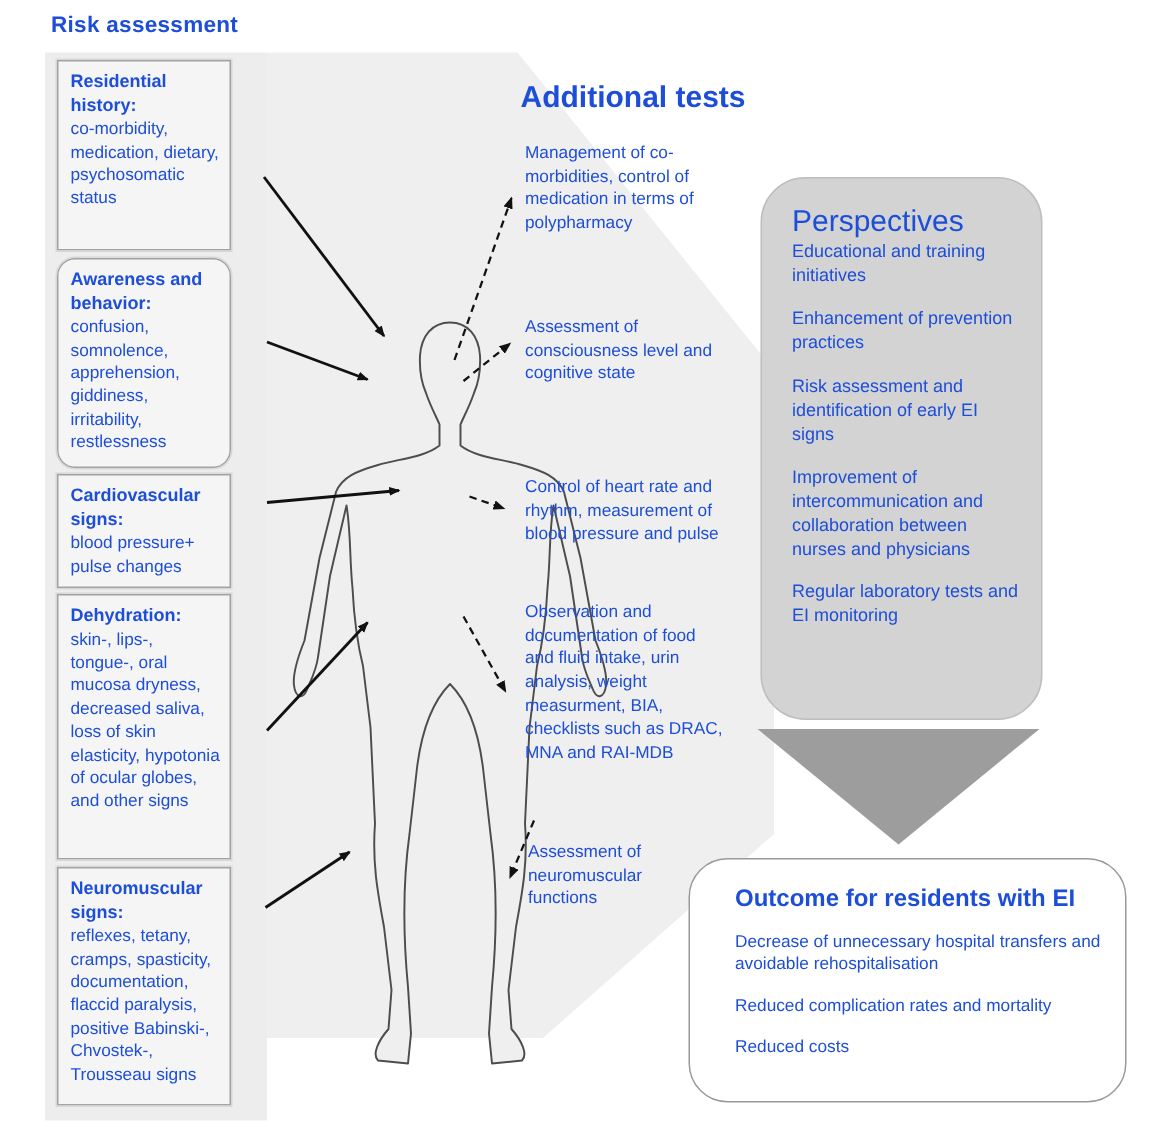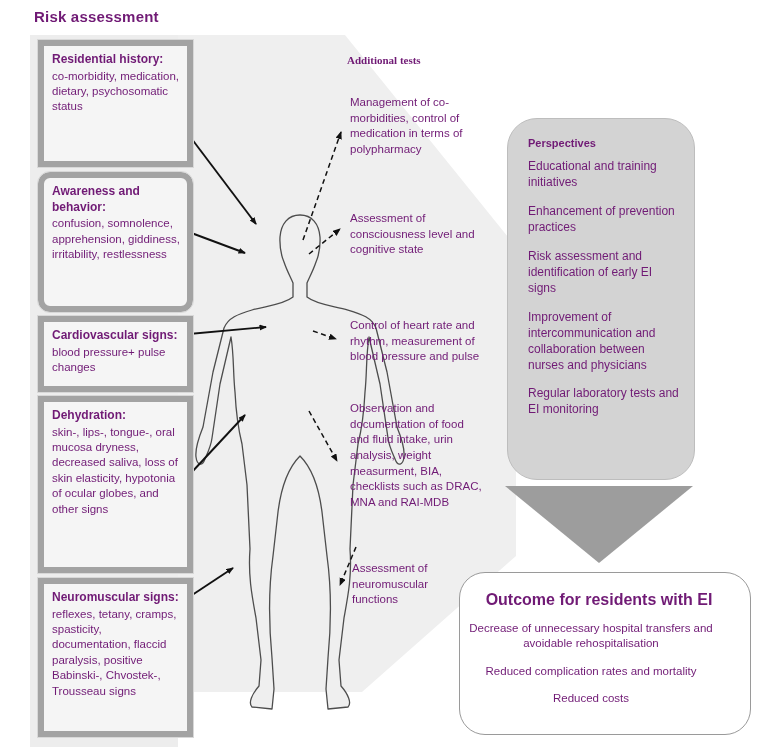--- a/index.html
+++ b/index.html
@@ -1,42 +1,42 @@
 <!DOCTYPE html>
 <html><head>
 <meta charset="utf-8">
 <style>
   html,body{margin:0;padding:0;background:#fff;}
   #canvas{
     position:relative;width:768px;height:748px;background:#ffffff;
-    font-family:"Liberation Sans", sans-serif;color:#701a75;overflow:hidden;
+    font-family:"Liberation Sans", sans-serif;color:#1d4ed8;overflow:hidden;
   }
   #bg-svg{position:absolute;left:0;top:0;z-index:0;}
   .abs{position:absolute;z-index:2;}
   .page-title{font-size:15px;font-weight:bold;letter-spacing:.2px;}
   .risk-box{
-    position:absolute;left:38px;width:155px;box-sizing:border-box;
-    background:#f5f5f5;border:6px solid #a3a3a3;outline:1px solid #d8d8d8;
+    position:absolute;left:38px;width:116px;box-sizing:border-box;
+    background:#f5f5f5;border:1px solid #a3a3a3;outline:1px solid #d8d8d8;
     padding:6px 6px 4px 8px;z-index:2;
   }
   .risk-box .bx-title{font-size:12px;font-weight:bold;line-height:1.3;}
   .risk-box .bx-body{font-size:11.5px;line-height:1.34;margin-top:1px;}
-  .mid-head{font-size:11px;font-weight:bold;font-family:Liberation Serif, serif;}
+  .mid-head{font-size:20px;font-weight:bold;}
   .mid-item{font-size:11.5px;line-height:1.36;width:132px;}
   .persp{
     position:absolute;left:507px;top:118px;width:188px;height:362px;box-sizing:border-box;
     background:#d3d3d3;border:1px solid #bdbdbd;border-radius:30px;
     padding:18px 16px 0 20px;z-index:2;
   }
-  .persp .p-head{font-size:11px;font-weight:bold;margin-bottom:10px;}
+  .persp .p-head{font-size:20px;font-weight:normal;}
   .persp .p-item{font-size:12px;line-height:1.33;margin-bottom:13px;width:152px;}
   .outcome{
     position:absolute;left:459px;top:572px;width:292px;height:163px;box-sizing:border-box;
     background:#ffffff;border:1.5px solid #9a9a9a;border-radius:26px;
-    padding:18px 18px 0 6px;z-index:2;text-align:center;
+    padding:18px 18px 0 30px;z-index:2;
   }
   .outcome .o-head{font-size:16px;font-weight:bold;margin-bottom:12px;}
   .outcome .o-item{font-size:11.5px;line-height:1.33;margin-bottom:12px;width:250px;}
 </style>
 </head>
 <body>
 
 <div id="canvas">
 
   <svg id="bg-svg" width="768" height="748" viewBox="0 0 768 748">

